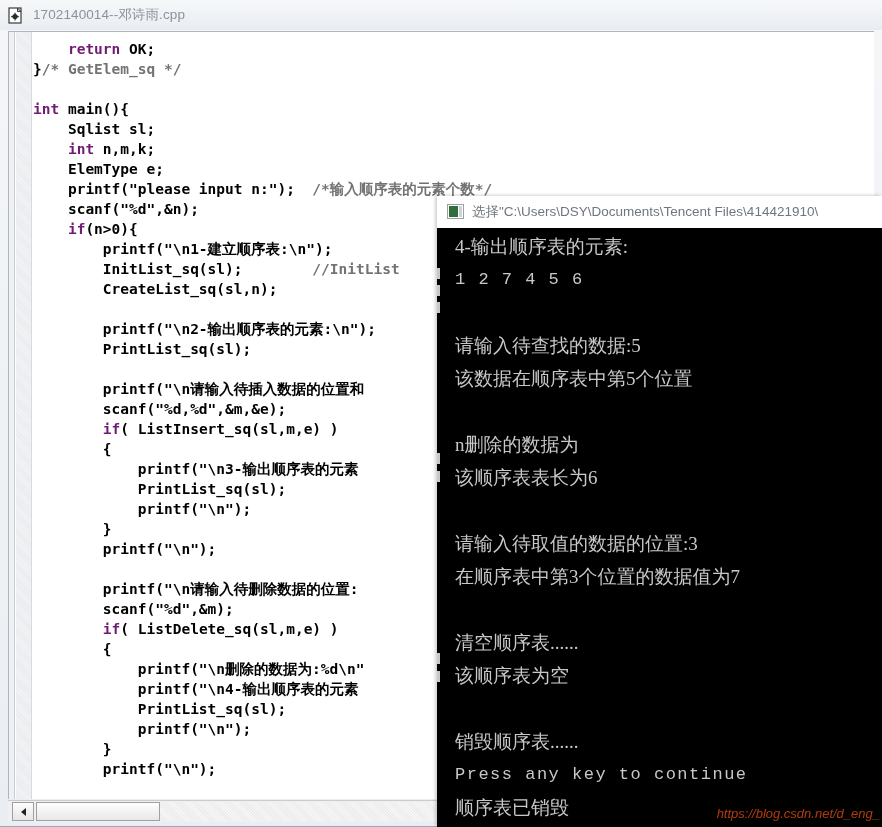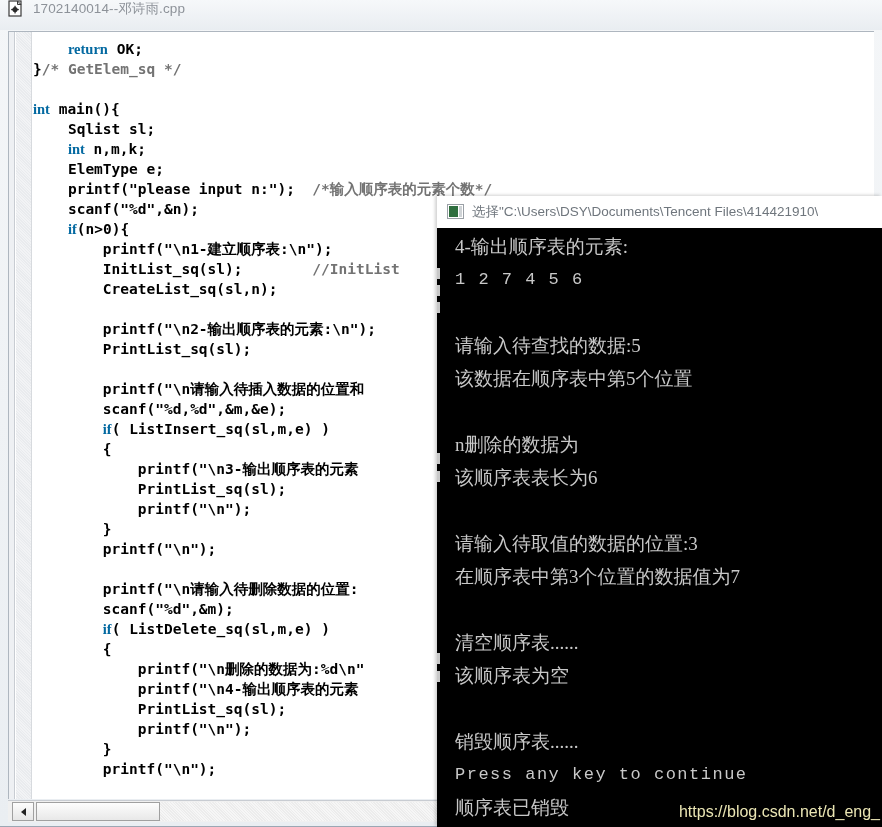--- a/index.html
+++ b/index.html
@@ -28,21 +28,21 @@
     border: 1px solid #9ba7b4;
     border-top: none; border-left: none; border-right: none;
   }
 
   #editor-titlebar {
     position: absolute;
     left: 0; top: 0;
     width: 882px; height: 30px;
     background: linear-gradient(to bottom, #f6f8fa 0%, #e9edf1 100%);
     display: flex;
-    align-items: flex-start;
+    align-items: center;
     padding-left: 8px;
   }
   #doc-icon {
     width: 16px; height: 17px;
     position: relative;
     flex: 0 0 auto;
     margin-right: 9px;
   }
   #doc-icon svg { display:block; }
 
@@ -86,21 +86,21 @@
     left: 24px; top: 0px;
     width: 842px;
     font-family: "DejaVu Sans Mono", monospace;
     font-size: 14.5px;
     line-height: 20px;
     color: #000000;
     white-space: pre;
     font-weight: bold;
     padding-top: 7px;
   }
-  #code-text .kw   { color: #0369a1; font-family: Liberation Serif, serif; }
+  #code-text .kw   { color: #701a75; }
   #code-text .cmt  { color: #737373; }
   #code-text .cn   { color: #000000; }
   #code-text .line { display: block; height: 20px; overflow: hidden; }
 
   
   #hscroll {
     position: absolute;
     left: 8px; top: 800px;
     width: 866px; height: 22px;
     background: #f0f0f0;
@@ -209,24 +209,25 @@
   .cur-mark {
     position: absolute;
     left: 0; width: 3px; height: 11px;
     background: #c8c8c8;
   }
 
   #watermark {
     position: absolute;
     right: 2px; bottom: 6px;
     font-family: "Liberation Sans", sans-serif;
-    font-size: 16px;
-    color: #fef9c3;
+    font-size: 13px;
+    color: #c2410c;
     opacity: 0.92;
     white-space: nowrap;
+    font-style: italic;
   }
 </style>
 </head>
 <body>
 
 <div id="screen">
 
   <div id="editor-window">
 
     <div id="editor-titlebar">

